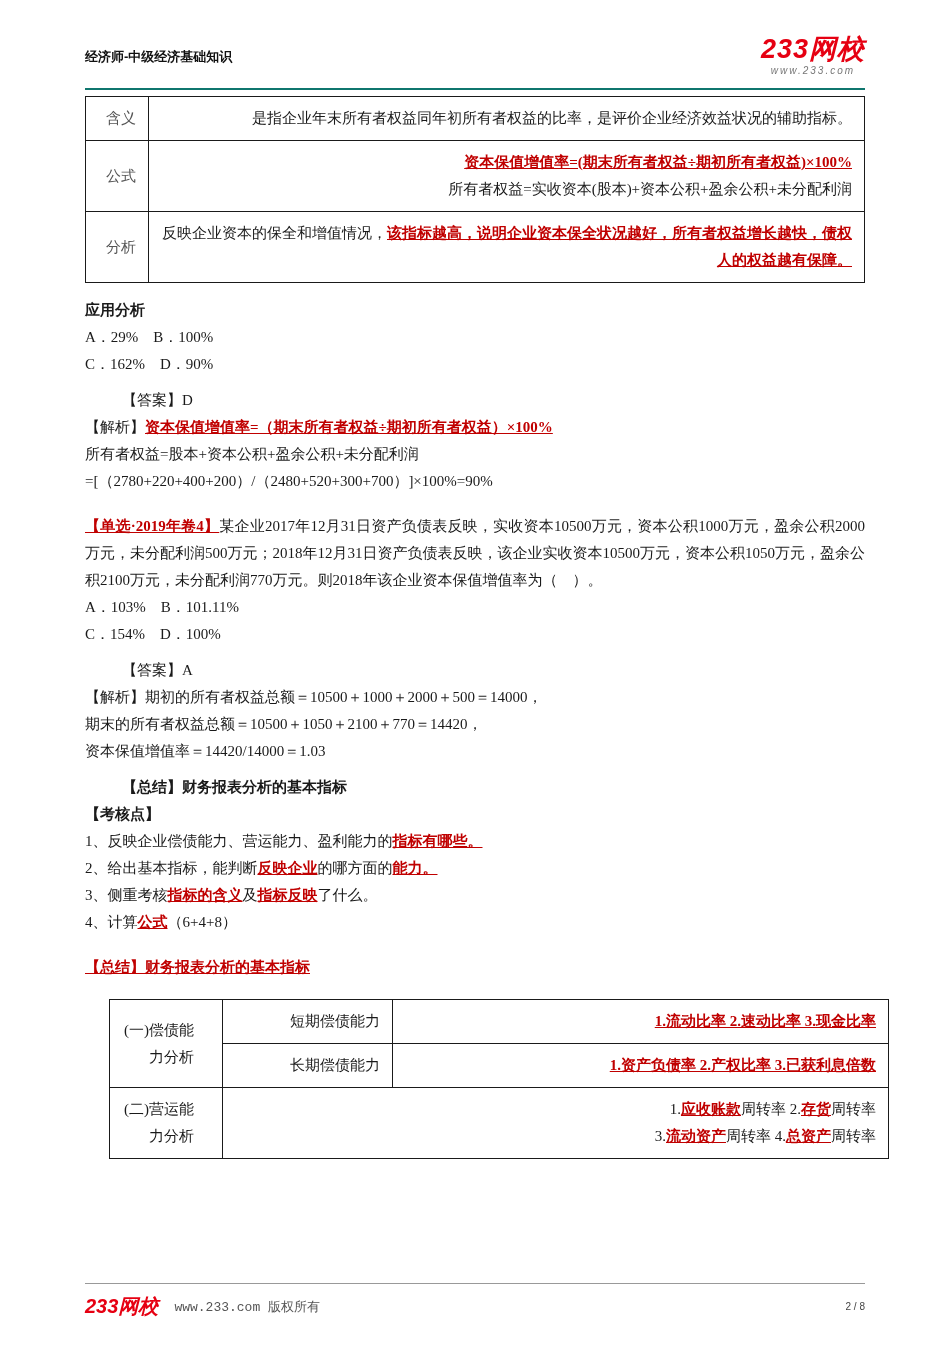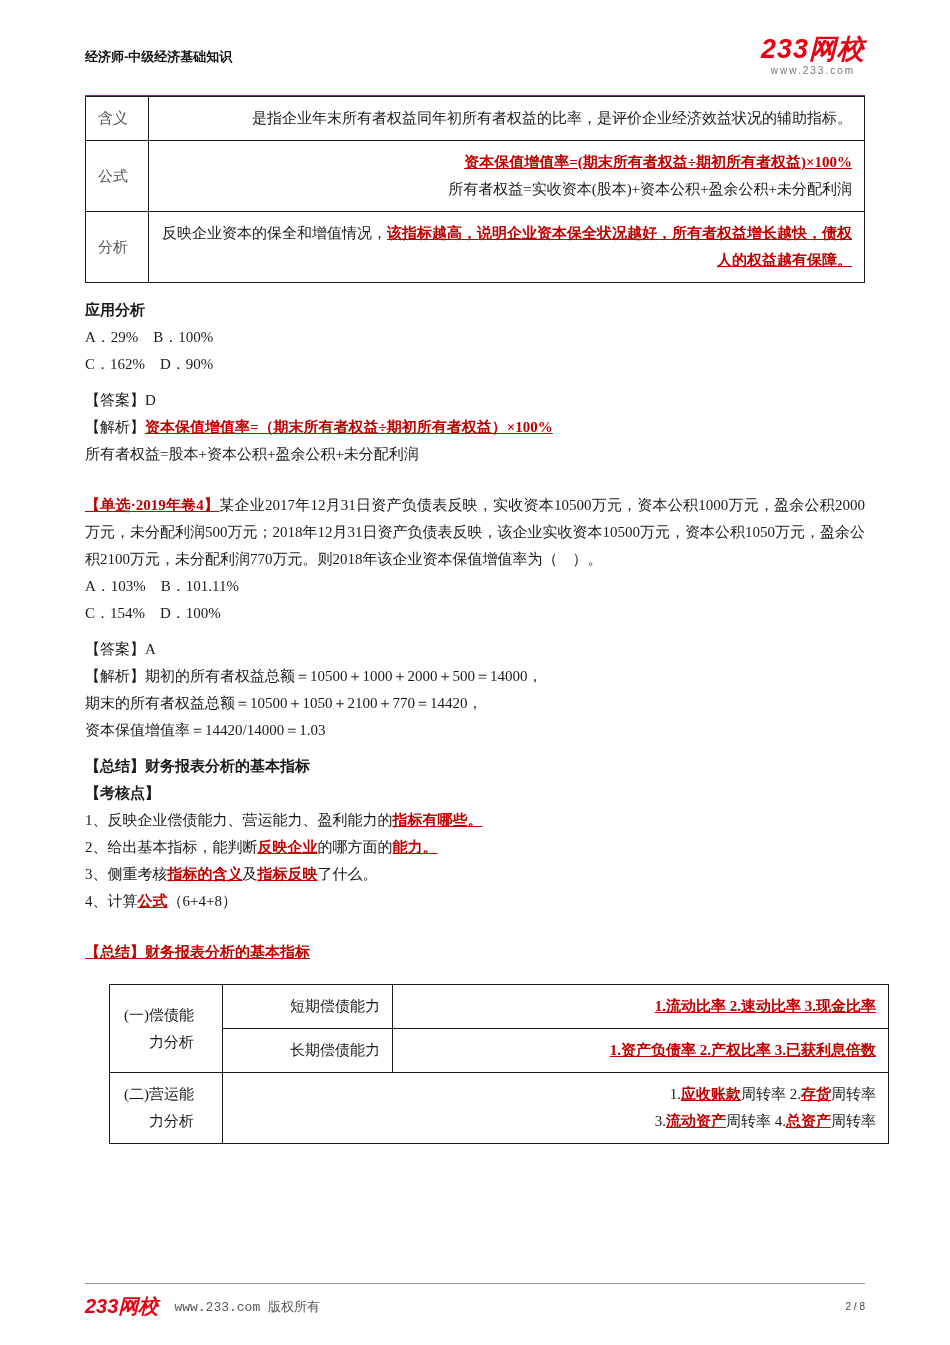--- a/index.html
+++ b/index.html
@@ -15,22 +15,22 @@
     overflow: hidden;
   }
 
   
   .hdr {
     position: absolute;
     left: 85px; right: 85px; top: 36px;
     display: flex;
     justify-content: space-between;
     align-items: flex-end;
-    border-bottom: 2px solid #a21caf;
-    padding-bottom: 19px;
+    border-bottom: 2px solid #0f766e;
+    padding-bottom: 12px;
   }
   .hdr-title {
     font-family: "Liberation Sans", sans-serif;
     font-weight: bold;
     font-size: 13px;
     padding-bottom: 10px;
     color: #111;
   }
   .hdr-logo { text-align: center; line-height: 1; }
   .logo-main {
@@ -40,47 +40,48 @@
     font-size: 27px;
     letter-spacing: 1px;
     color: var(--brand, #e60012);
   }
   .logo-sub {
     font-family: "Liberation Sans", sans-serif;
     font-size: 10px;
     letter-spacing: 2px;
     color: #777777;
     margin-top: 3px;
+    font-style: italic;
   }
 
   
   .content { position: absolute; left: 85px; right: 85px; top: 96px; }
 
   .para {
     line-height: 27px;
     text-align: justify;
     white-space: pre-wrap;
   }
   .bold { font-weight: bold; }
-  .block { margin-top: 9px; }
-  .block-lg { margin-top: 24px; }
+  .block { margin-top: 9px; margin-left: 37px; }
+  .block-lg { margin-top: 18px; }
   .seg-rbu { color: var(--red, #c00000); font-weight: bold; text-decoration: underline; }
 
   
   table.tbl { border-collapse: collapse; width: 100%; }
   table.tbl td {
     border: 1px solid #1a1a1a;
     padding: 8px 12px;
     line-height: 27px;
     vertical-align: middle;
     text-align: right;
   }
   .def-tbl .tbl-label {
     width: 63px;
-    text-align: left;
+    text-align: right;
     color: #555555;
   }
   .sum-tbl { margin-top: 18px; margin-left: 24px; }
   .sum-tbl .tbl-group { width: 113px; padding-right: 28px; }
   .sum-tbl .tbl-sub   { width: 170px; }
 
   
   .ftr {
     position: absolute;
     left: 85px; right: 85px; top: 1283px;
@@ -150,20 +151,21 @@
     </table>
 
     <div class="para bold" style="margin-top:14px">应用分析</div>
 
     <div class="para">A．29%　B．100%</div>
     <div class="para">C．162%　D．90%</div>
 
     <div class="para block">【答案】D</div>
     <div class="para"><span>【解析】</span><span class="seg-rbu">资本保值增值率=（期末所有者权益÷期初所有者权益）×100%</span></div>
     <div class="para">所有者权益=股本+资本公积+盈余公积+未分配利润</div>
+    <div class="para">=[（2780+220+400+200）/（2480+520+300+700）]×100%=90%</div>
 
     <div class="para block-lg"><span class="seg-rbu">【单选·2019年卷4】</span><span>某企业2017年12月31日资产负债表反映，实收资本10500万元，资本公积1000万元，盈余公积2000万元，未分配利润500万元；2018年12月31日资产负债表反映，该企业实收资本10500万元，资本公积1050万元，盈余公积2100万元，未分配利润770万元。则2018年该企业资本保值增值率为（　）。</span></div>
     <div class="para">A．103%　B．101.11%</div>
     <div class="para">C．154%　D．100%</div>
 
     <div class="para block">【答案】A</div>
     <div class="para">【解析】期初的所有者权益总额＝10500＋1000＋2000＋500＝14000，</div>
     <div class="para">期末的所有者权益总额＝10500＋1050＋2100＋770＝14420，</div>
     <div class="para">资本保值增值率＝14420/14000＝1.03</div>
 

